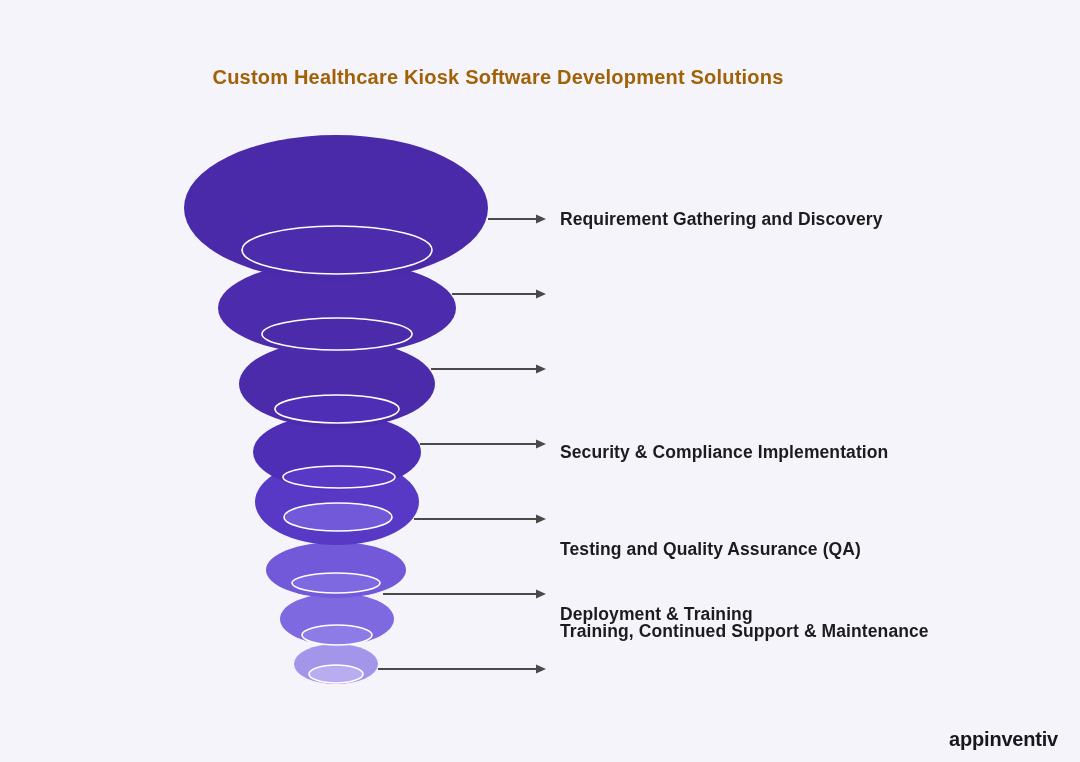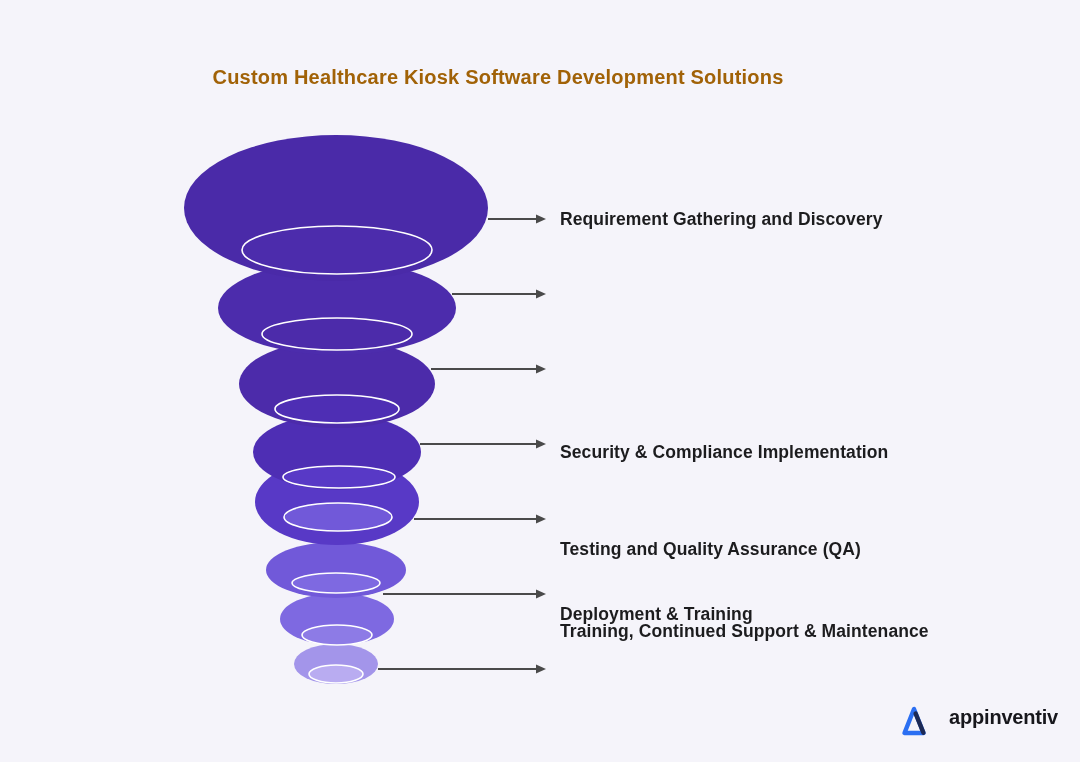--- a/index.html
+++ b/index.html
@@ -14,21 +14,21 @@
     letter-spacing:.2px;color:#a16207;
   }
   .funnel-svg{position:absolute;left:0;top:0;}
   .stage-label{
     position:absolute;left:560px;height:24px;line-height:24px;
     font-size:17.5px;font-weight:bold;color:#1c1c1e;letter-spacing:.1px;
     white-space:nowrap;
   }
   .logo{
     position:absolute;right:22px;top:706px;height:34px;
-    display:flex;align-items:flex-start;gap:22px;
+    display:flex;align-items:flex-end;gap:22px;flex-direction:column;
   }
   .logo-text{
     font-size:20px;font-weight:600;color:#17171c;letter-spacing:-.2px;
   }
 </style>
 </head>
 <body style="background: rgb(245, 244, 250);">
 
 <div class="canvas" id="bg">
 

